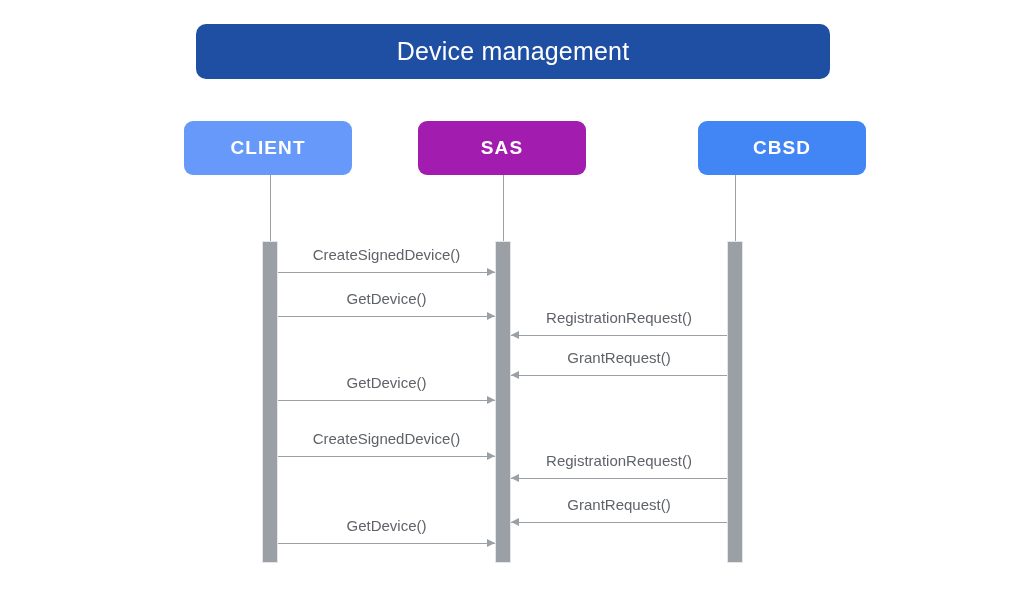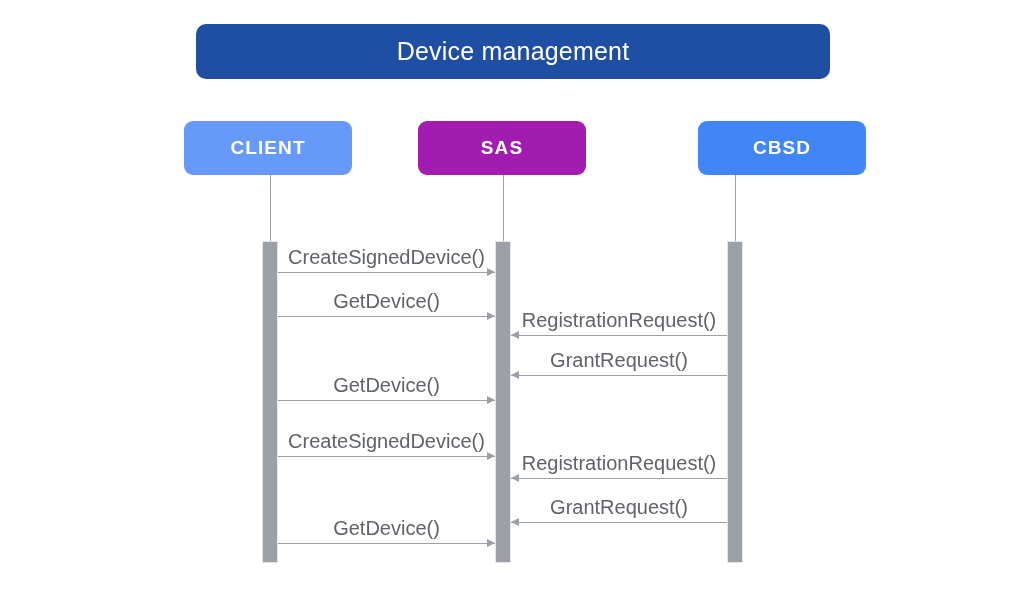--- a/index.html
+++ b/index.html
@@ -109,21 +109,21 @@
     left: 0;
     border-right: 8px solid #9AA0A6;
   }
   .message .msg-label {
     position: absolute;
     left: 0;
     width: 100%;
     top: -26px;
     text-align: center;
     color: #5F6368;
-    font-size: 20px;
+    font-size: 15px;
     font-weight: 400;
     white-space: nowrap;
   }
 </style>
 </head>
 <body>
 
 <div id="diagram">
 
   <div class="title-bar">

